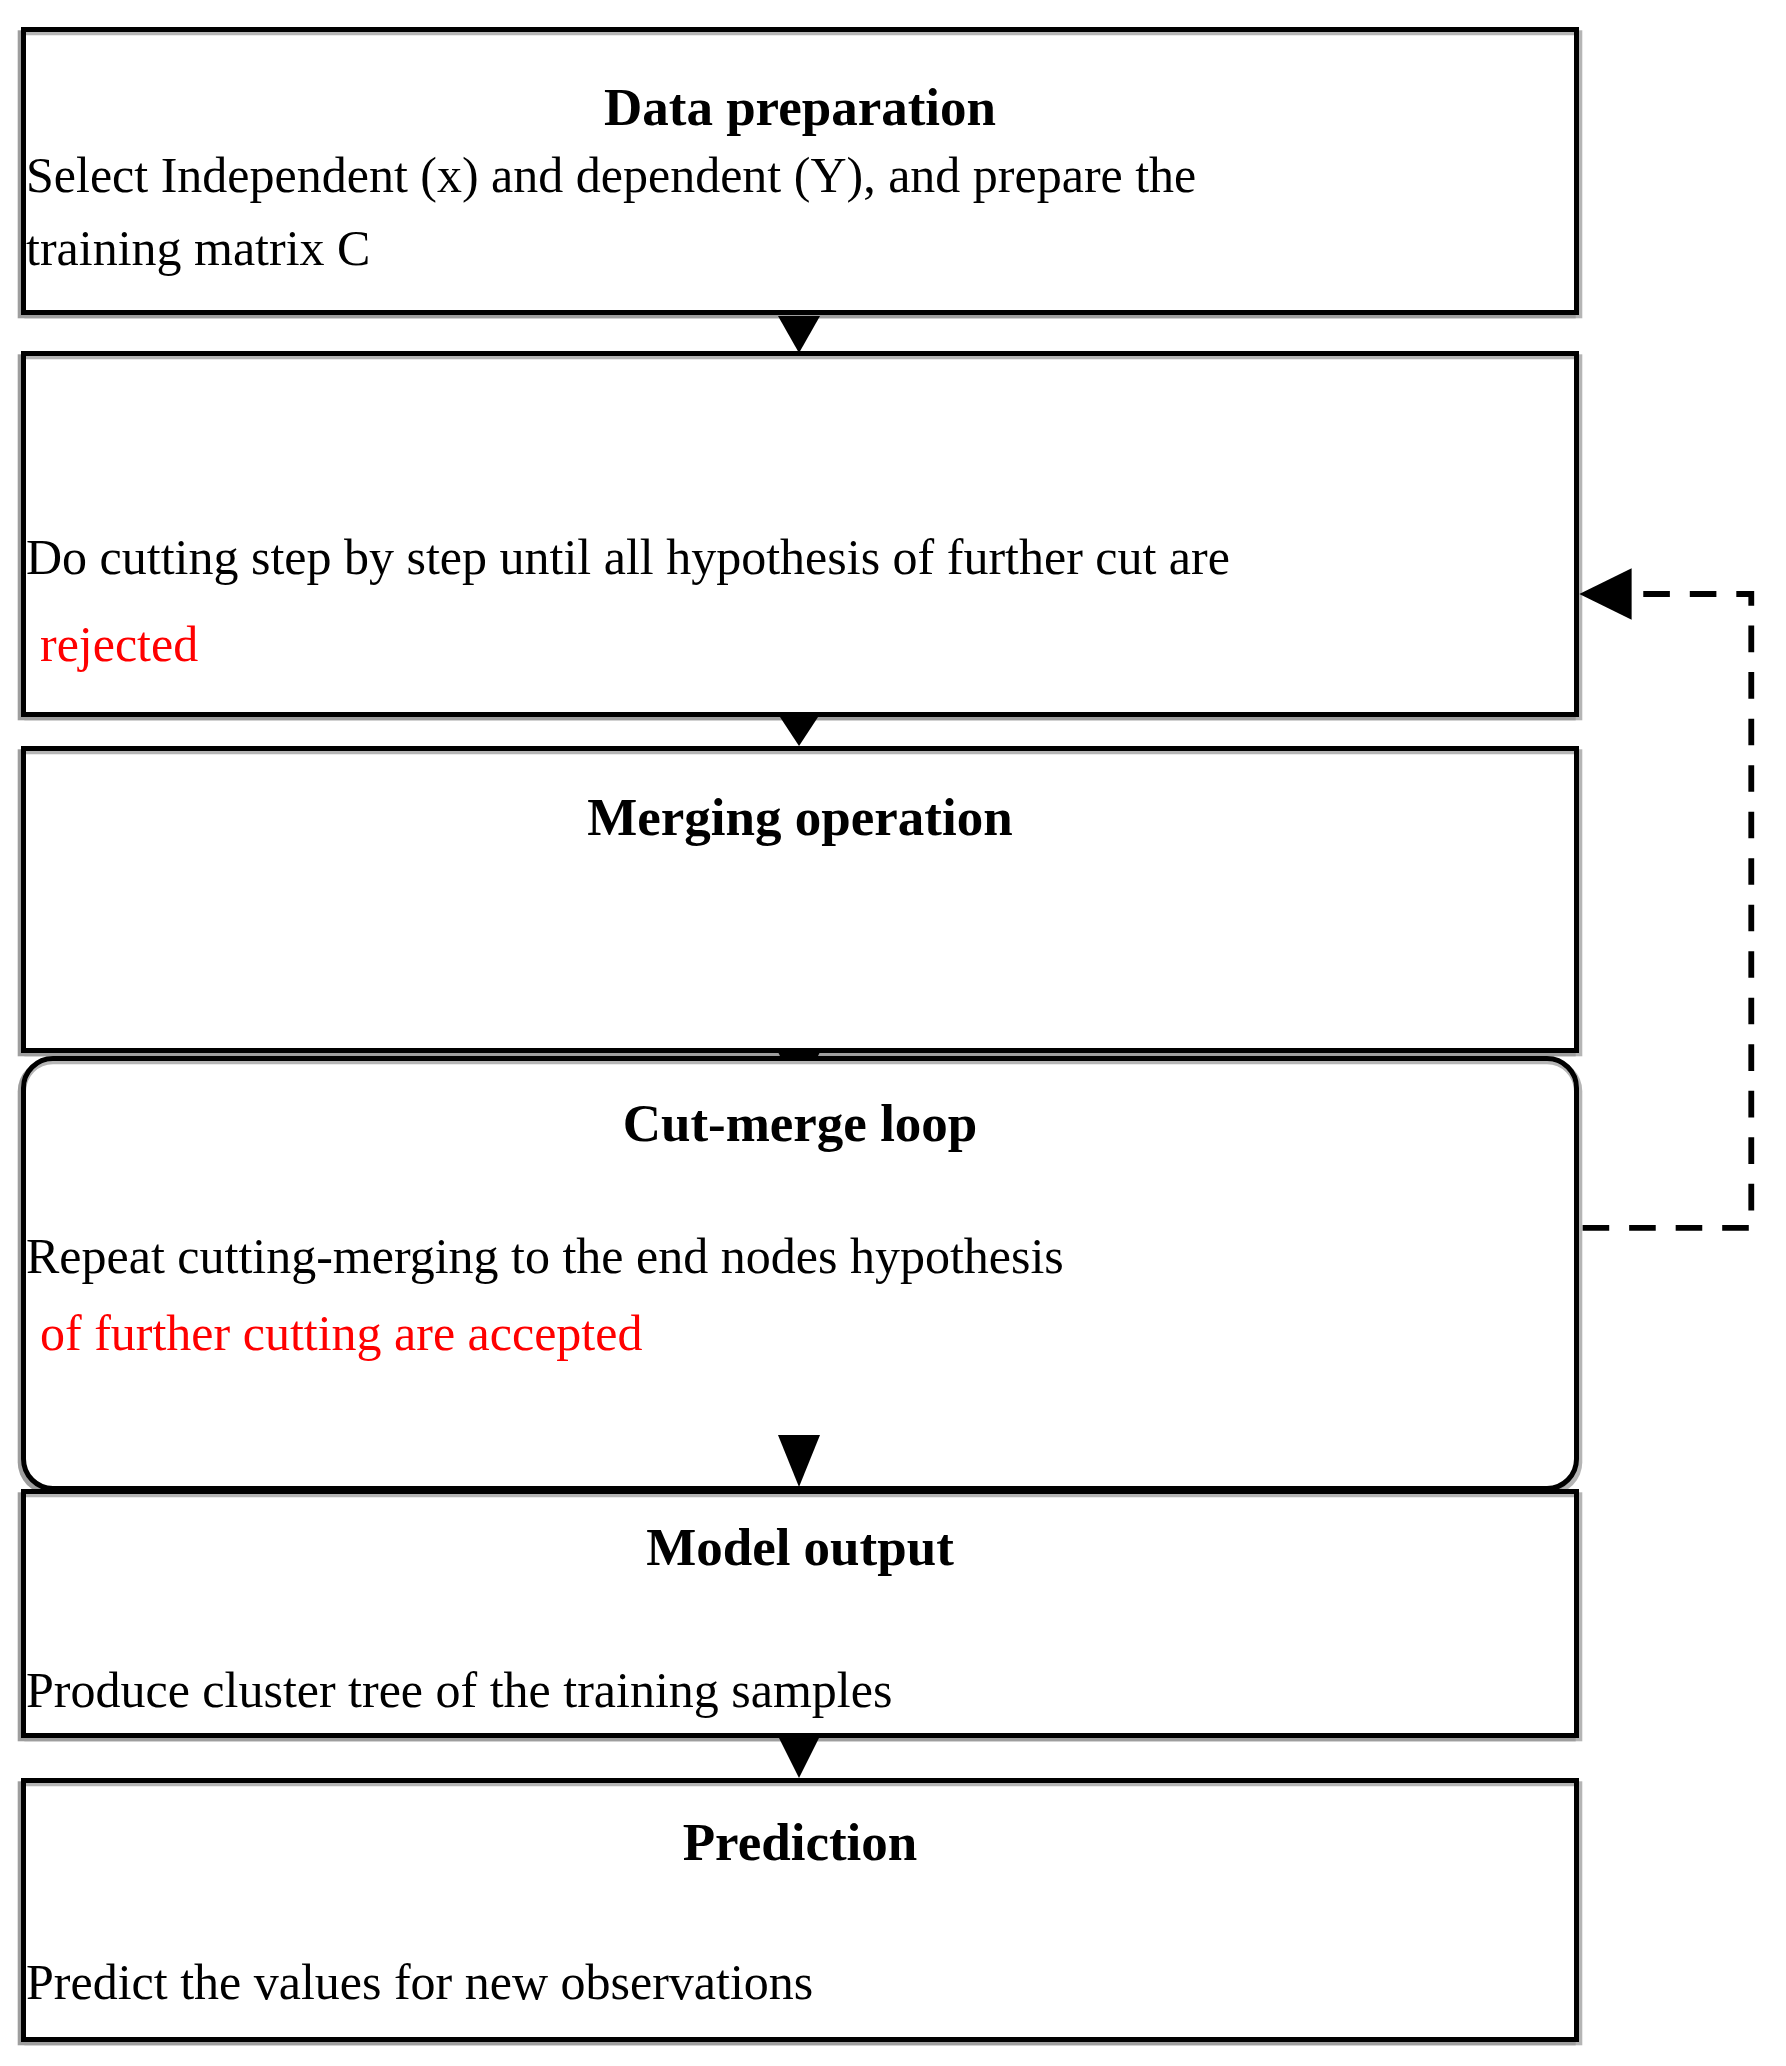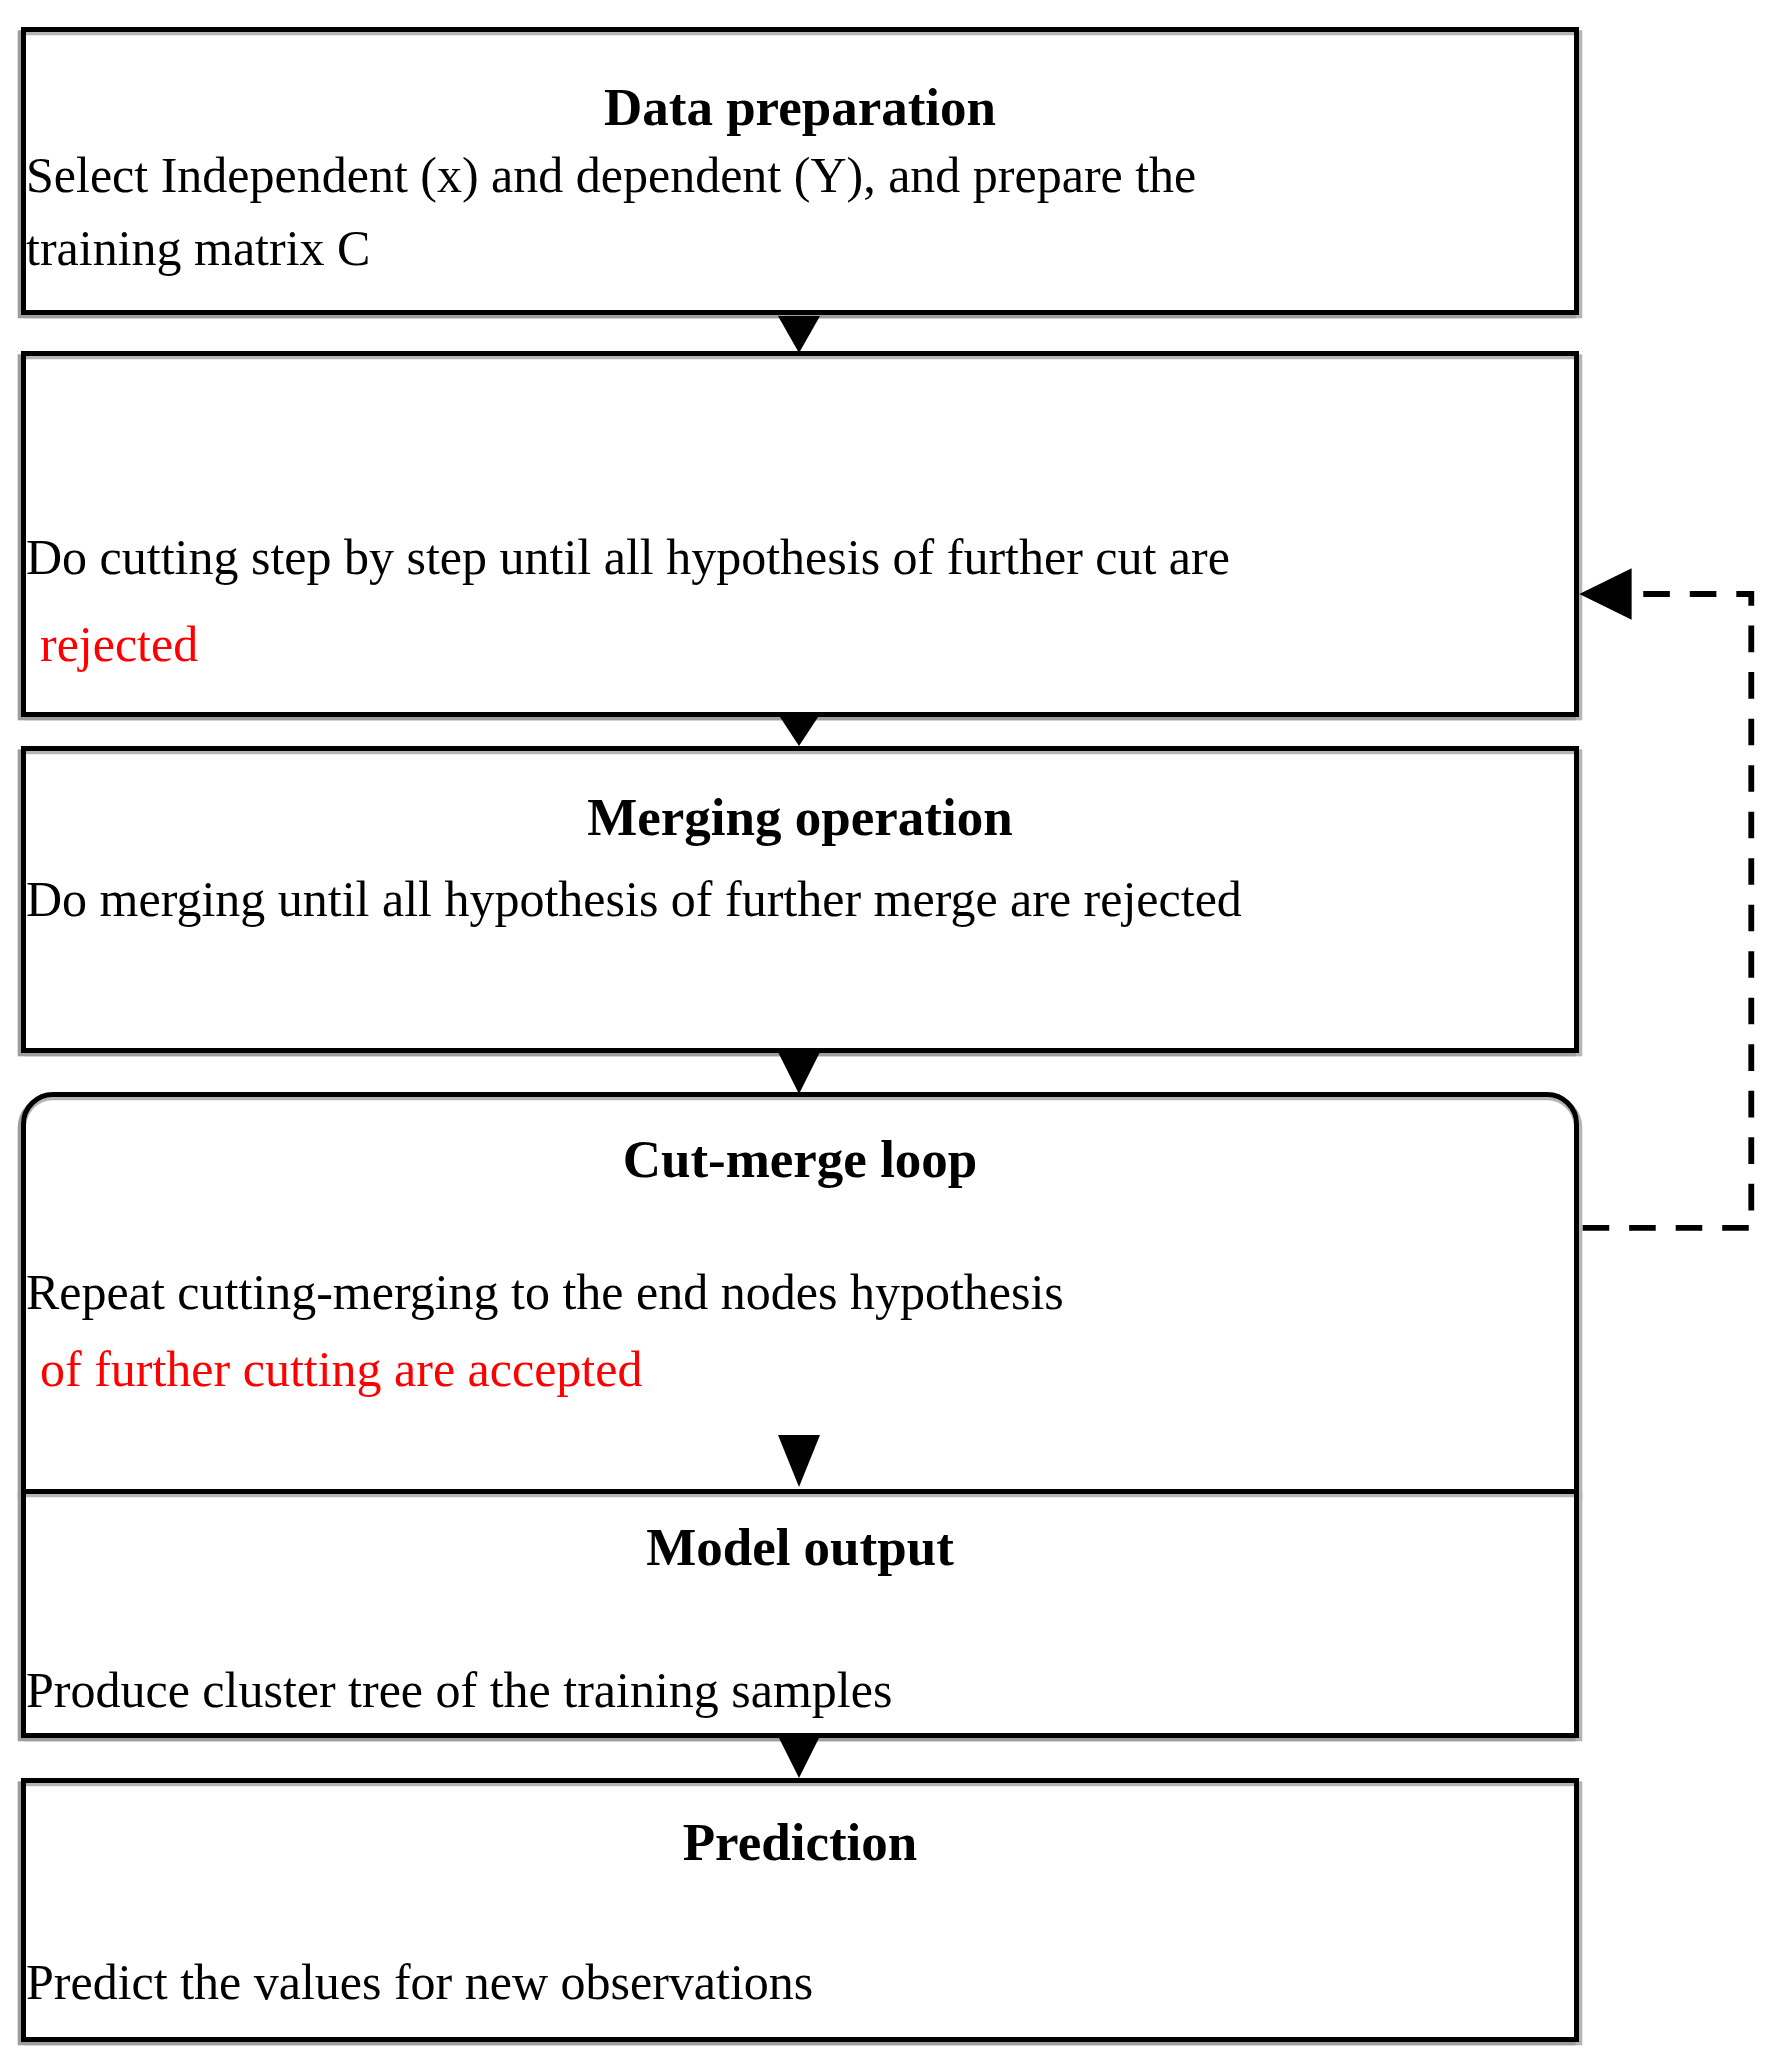--- a/index.html
+++ b/index.html
@@ -35,21 +35,21 @@
     font-size: 50px;
     line-height: 66px;
     white-space: nowrap;
   }
   .box .line.red { color: var(--red-color, #ff0000); margin-left: 14px; }
 
   
   #box1 { top: 27.4px;   height: 288px; }
   #box2 { top: 351px;  height: 366px; }
   #box3 { top: 746px;  height: 307px; }
-  #box4 { top: 1092px; height: 435px; border-radius: 32px; }
+  #box4 { top: 1056px; height: 435px; border-radius: 32px; }
   #box5 { top: 1489px; height: 249px; }
   #box6 { top: 1778px; height: 264px; }
 
   #box1 .title { top: 42px; }  #box1 .l0 { top: 110px; } #box1 .l1 { top: 183px; }
   #box2 .title { top: 29px; }  #box2 .l0 { top: 168px; } #box2 .l1 { top: 255px; }
   #box3 .title { top: 33px; }  #box3 .l0 { top: 115px; }
   #box4 .title { top: 29px; }  #box4 .l0 { top: 162px; } #box4 .l1 { top: 239px; }
   #box5 .title { top: 20px; }  #box5 .l0 { top: 163px; }
   #box6 .title { top: 26px; }  #box6 .l0 { top: 166px; }
 
@@ -91,21 +91,20 @@
 
   <div class="box" id="box2">
     <div class="line l0">Do cutting step by step until all hypothesis of further cut are</div>
     <div class="line l1 red">rejected</div>
   </div>
 
   <div class="down-arrow" id="arrow2"></div>
 
   <div class="box" id="box3">
     <div class="title">Merging operation</div>
-    <div class="line l0">Do merging until all hypothesis of further merge are rejected</div>
   </div>
 
   <div class="down-arrow" id="arrow3"></div>
 
   <div class="box" id="box4">
     <div class="title">Cut-merge loop</div>
     <div class="line l1 red">of further cutting are accepted</div>
     <div class="line l0">Repeat cutting-merging to the end nodes hypothesis</div>
   </div>
 

